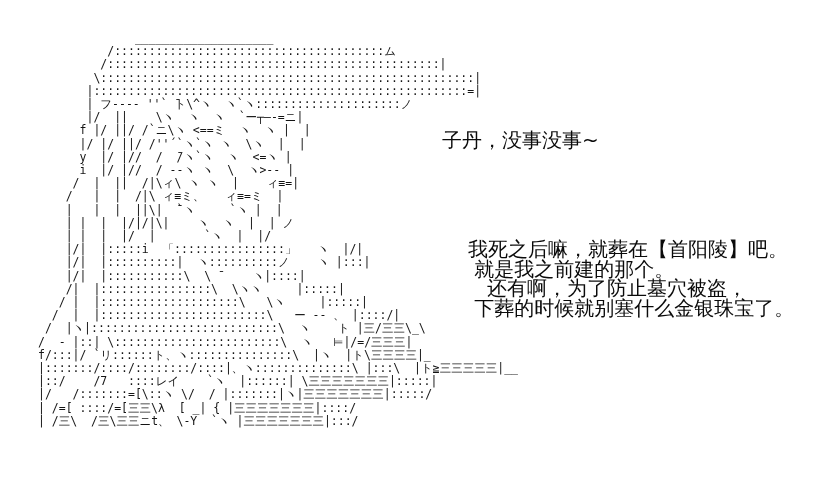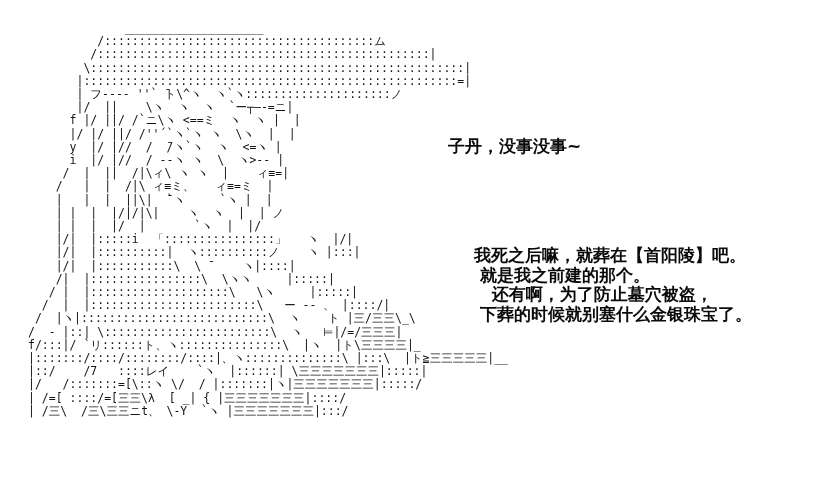--- a/index.html
+++ b/index.html
@@ -23,40 +23,40 @@
     top: 0;
     width: 839px;
     height: 496px;
   }
 
   
   .aa-art {
     position: absolute;
     left: 28px;
     top: 22px;
-    margin: 0;
+    margin: 10px;
     font-family: "DejaVu Sans Mono", "Liberation Mono", monospace;
     font-size: 11.5px;
     line-height: 13.2px;
     letter-spacing: 0px;
     white-space: pre;
     color: #141414;
     font-weight: 400;
   }
 
   
   .dialogue {
     position: absolute;
-    margin: 18px;
+    margin: 12px;
     white-space: pre;
     font-family: "DejaVu Sans", "Liberation Sans", sans-serif;
-    font-size: 17px;
+    font-size: 20px;
     line-height: 19.5px;
     color: #0a0a0a;
-    font-weight: 700;
+    font-weight: 400;
   }
 
   #line-a { left: 430px; top: 119px; }
   #line-b { left: 428px; top: 160px; }
   #line-c { left: 456px; top: 228px; }
   #line-d { left: 497px; top: 320px; }
 
 </style>
 </head>
 <body>

